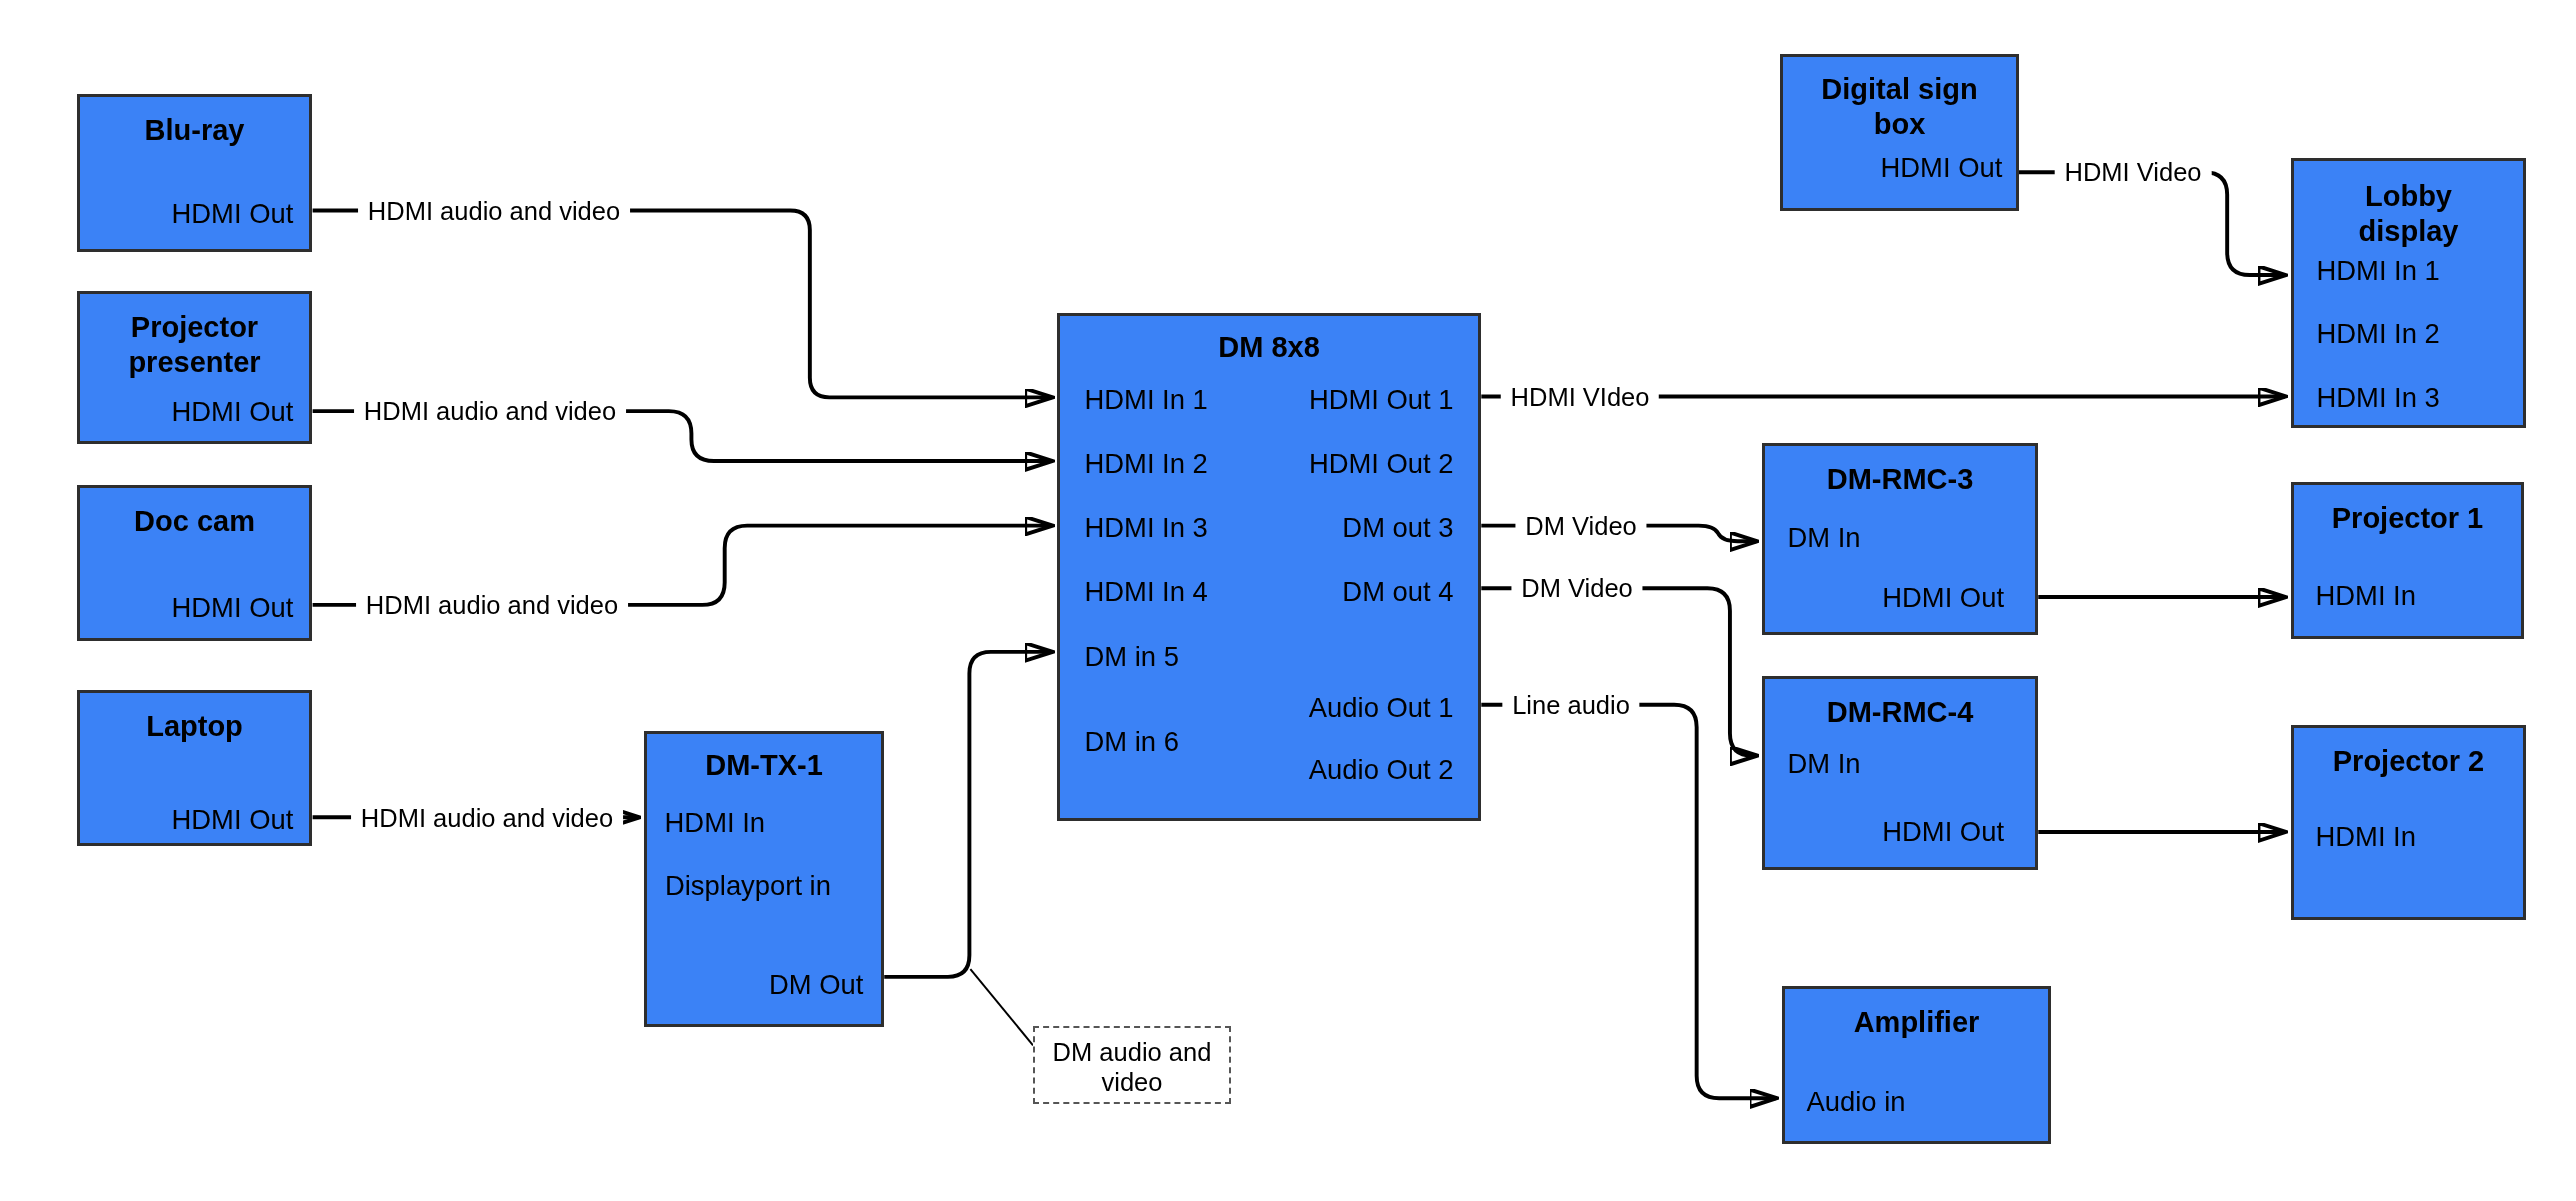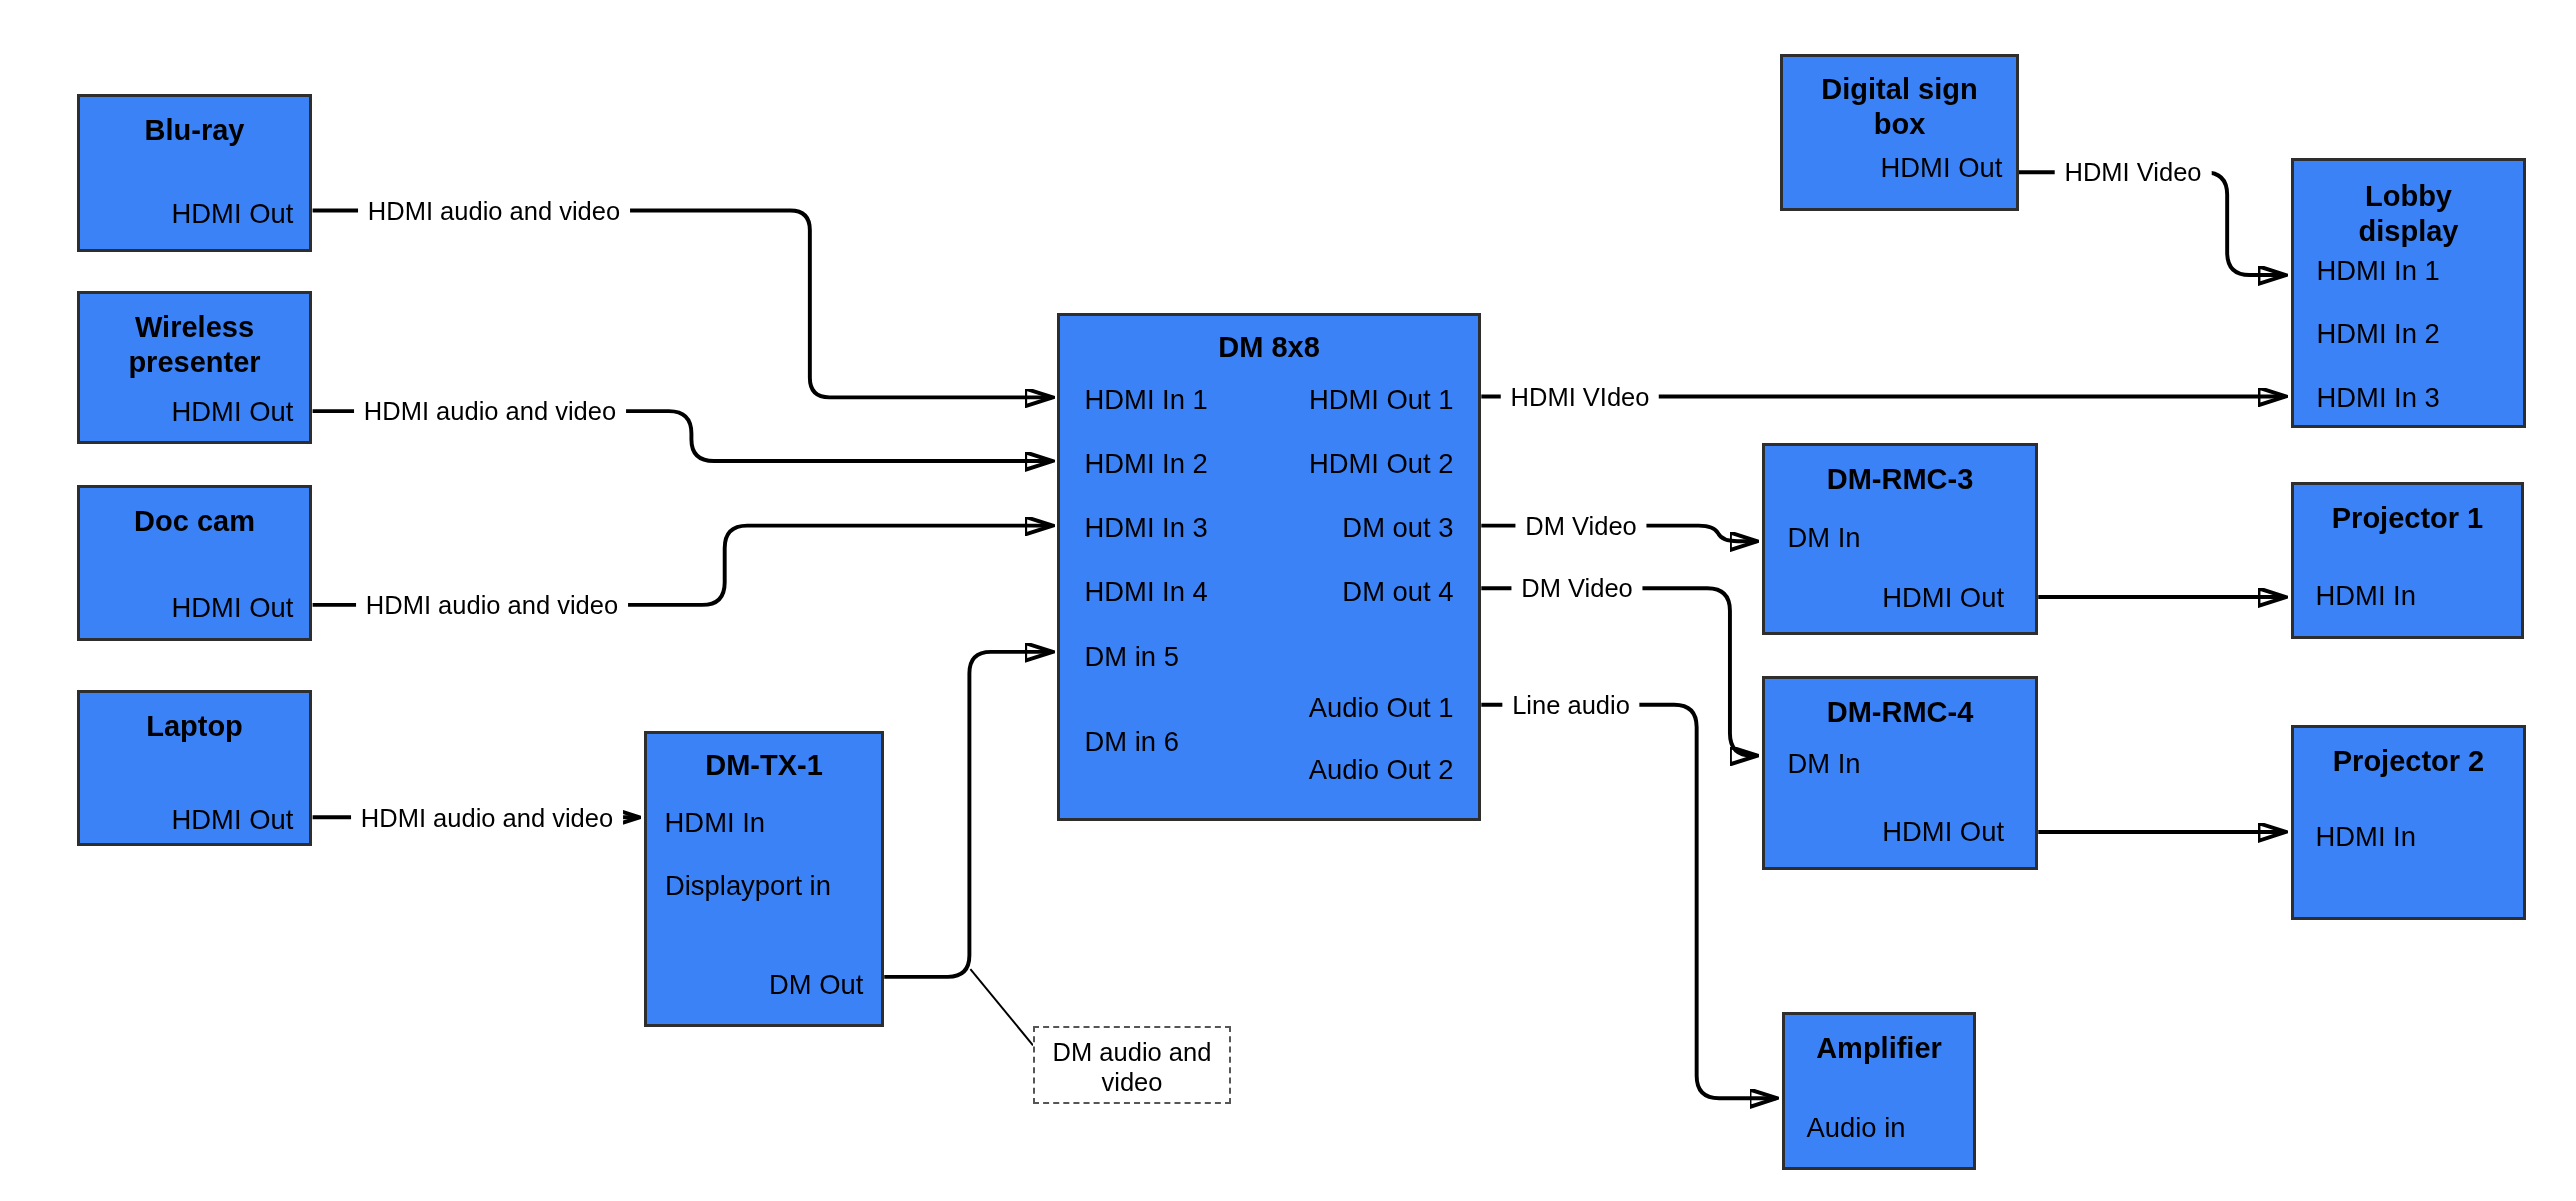--- a/index.html
+++ b/index.html
@@ -82,21 +82,21 @@
     <path d="M2082 850 H2334" marker-end="url(#arrow)"></path>
     <path class="thin" d="M991 990 L1055 1068"></path>
   </svg>
 
   <div class="node" style="left:77px;top:94px;width:235px;height:158px;">
     <div class="title">Blu-ray</div>
     <span class="port" style="right:15.7px;top:117px;">HDMI Out</span>
   </div>
 
   <div class="node" style="left:77px;top:291px;width:235px;height:153px;">
-    <div class="title">Wireless presenter</div>
+    <div class="title">Projector presenter</div>
     <span class="port" style="right:15.7px;top:118px;">HDMI Out</span>
   </div>
 
   <div class="node" style="left:77px;top:485px;width:235px;height:156px;">
     <div class="title">Doc cam</div>
     <span class="port" style="right:15.7px;top:120px;">HDMI Out</span>
   </div>
 
   <div class="node" style="left:77px;top:690px;width:235px;height:156px;">
     <div class="title">Laptop</div>
@@ -153,21 +153,21 @@
     <div class="title">DM-RMC-4</div>
     <span class="port" style="left:22.5px;top:85px;">DM In</span>
     <span class="port" style="right:31px;top:153px;">HDMI Out</span>
   </div>
 
   <div class="node" style="left:2291px;top:725px;width:235px;height:195px;">
     <div class="title">Projector 2</div>
     <span class="port" style="left:21.5px;top:109px;">HDMI In</span>
   </div>
 
-  <div class="node" style="left:1782px;top:1012px;width:194px;height:158px;">
+  <div class="node" style="left:1782px;top:986px;width:269px;height:158px;">
     <div class="title">Amplifier</div>
     <span class="port" style="left:21.5px;top:113px;">Audio in</span>
   </div>
 
   <div class="wlabel" style="left:494px;top:211px;">HDMI audio and video</div>
   <div class="wlabel" style="left:490px;top:411px;">HDMI audio and video</div>
   <div class="wlabel" style="left:492px;top:605px;">HDMI audio and video</div>
   <div class="wlabel" style="left:487px;top:818px;">HDMI audio and video</div>
   <div class="wlabel" style="left:1580px;top:397px;">HDMI VIdeo</div>
   <div class="wlabel" style="left:2133px;top:172px;">HDMI Video</div>

